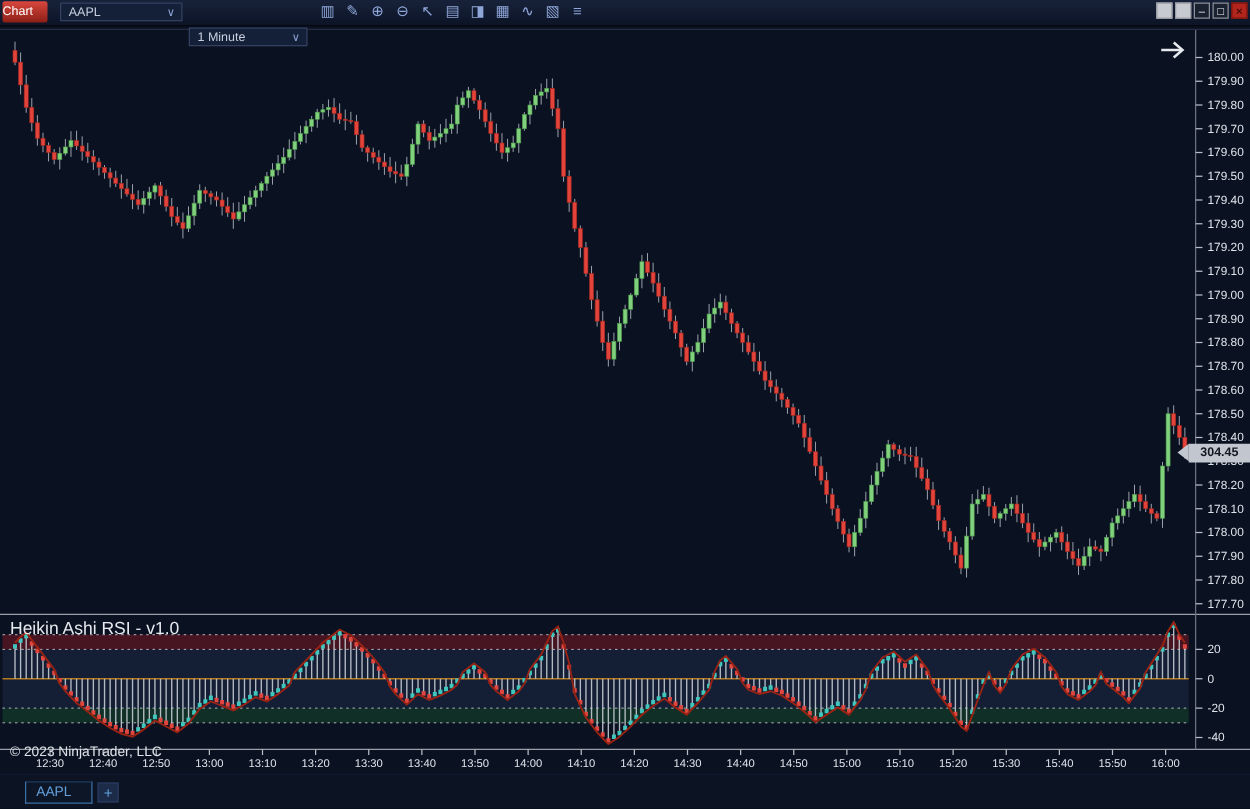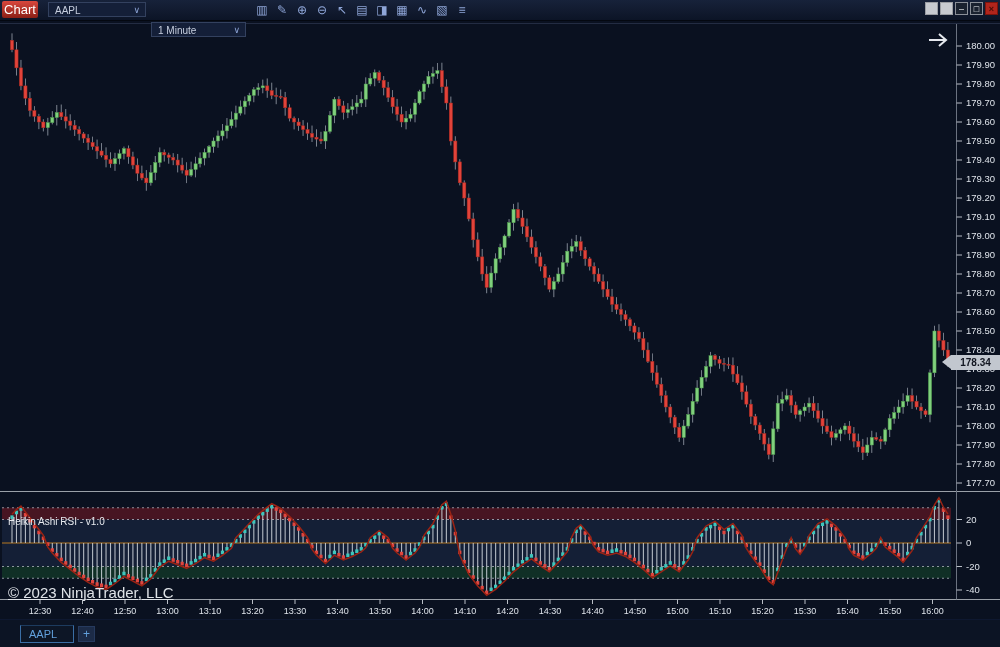--- a/index.html
+++ b/index.html
@@ -3,39 +3,39 @@
 <meta charset="utf-8">
 <style>
   html,body{margin:0;padding:0;background:#05080f;}
   #app{position:relative;width:1000px;height:647px;background:#0a1120;overflow:hidden;
        font-family:"Liberation Sans",sans-serif;-webkit-font-smoothing:antialiased;}
   
   .toolbar{position:absolute;left:0;top:0;width:1000px;height:20px;z-index:10;
            background:linear-gradient(#17223a,#0c1426);border-bottom:1px solid #040810;}
   .chart-title-btn{position:absolute;left:2px;top:1px;width:36px;height:17px;
            background:linear-gradient(#d8473d,#8c1f16);border-radius:2px;color:#fff;
-           font-size:13px;text-align:center;line-height:17px;}
+           font-size:10px;line-height:17px;}
   .dd{position:absolute;top:2px;height:15px;background:#141f38;border:1px solid #33415f;
       color:#c6cede;font-size:10px;line-height:15px;padding-left:6px;box-sizing:border-box;}
   .dd .chev{position:absolute;right:5px;top:0;color:#8fa6d8;font-size:9px;}
   #symbol-dd{left:48px;width:98px;}
   #interval-dd{left:151px;width:95px;margin-top:20px;}
   .tools{position:absolute;left:252px;top:0;height:20px;}
   .tool-btn{display:inline-block;width:20px;height:19px;text-align:center;line-height:19px;
             color:#8fa6d8;font-size:12px;cursor:default;}
   .wincontrols{position:absolute;right:2px;top:2px;height:14px;}
   .win-btn{display:inline-block;width:13px;height:13px;margin-left:2px;box-sizing:border-box;
            font-size:9px;line-height:12px;text-align:center;vertical-align:top;}
   .win-btn.blank{background:#c7cad0;border:1px solid #9a9da3;}
   .win-btn.dark{background:#1a2230;border:1px solid #8a8f98;color:#e8eaee;}
   .win-btn.close{background:#b1251c;border:1px solid #7e140d;color:#450c06;font-weight:bold;}
   
   #chart-svg{position:absolute;left:0;top:0;z-index:1;}
-  .ind-label{position:absolute;left:8px;top:516px;z-index:5;color:#e6e9ee;font-size:10px;}
-  .copyright{position:absolute;left:8px;top:584px;z-index:5;color:#dfe3e8;font-size:15px;text-decoration:underline;}
+  .ind-label{position:absolute;left:8px;top:494px;z-index:5;color:#e6e9ee;font-size:14px;}
+  .copyright{position:absolute;left:8px;top:596px;z-index:5;color:#dfe3e8;font-size:11px;}
   .price-marker{position:absolute;left:942px;top:355px;z-index:6;height:15px;}
   .pm-tri{position:absolute;left:0;top:0;width:0;height:0;
           border-top:7.5px solid transparent;border-bottom:7.5px solid transparent;
           border-right:9px solid #c2c7cf;}
   .pm-body{position:absolute;left:9px;top:0;width:49px;height:15px;background:#c2c7cf;
            color:#131722;font-size:10px;font-weight:bold;text-align:center;line-height:15px;}
   
   .tabbar{position:absolute;left:0;top:619px;width:1000px;height:28px;background:#0c1424;z-index:10;
           border-top:1px solid #0e1830;}
   .tab{position:absolute;left:20px;top:5px;width:54px;height:18px;box-sizing:border-box;
@@ -1029,21 +1029,21 @@
       <span class="chev">∨</span>
     </div>
     <div class="tools" id="toolbar-icons"><span class="tool-btn">▥</span><span class="tool-btn">✎</span><span class="tool-btn">⊕</span><span class="tool-btn">⊖</span><span class="tool-btn">↖</span><span class="tool-btn">▤</span><span class="tool-btn">◨</span><span class="tool-btn">▦</span><span class="tool-btn">∿</span><span class="tool-btn">▧</span><span class="tool-btn">≡</span></div>
     <div class="wincontrols" id="win-controls"><span class="win-btn blank"></span><span class="win-btn blank"></span><span class="win-btn dark">–</span><span class="win-btn dark">□</span><span class="win-btn close">×</span></div>
   </div>
 
   <div class="ind-label">Heikin Ashi RSI - v1.0</div>
   <div class="copyright">© 2023 NinjaTrader, LLC</div>
   <div class="price-marker">
     <div class="pm-tri"></div>
-    <div class="pm-body">178.34</div>
+    <div class="pm-body">304.45</div>
   </div>
 
   <div class="tabbar">
     <div class="tab">AAPL</div>
     <div class="tab-add">+</div>
   </div>
 
 </div>
 
 </body></html>

